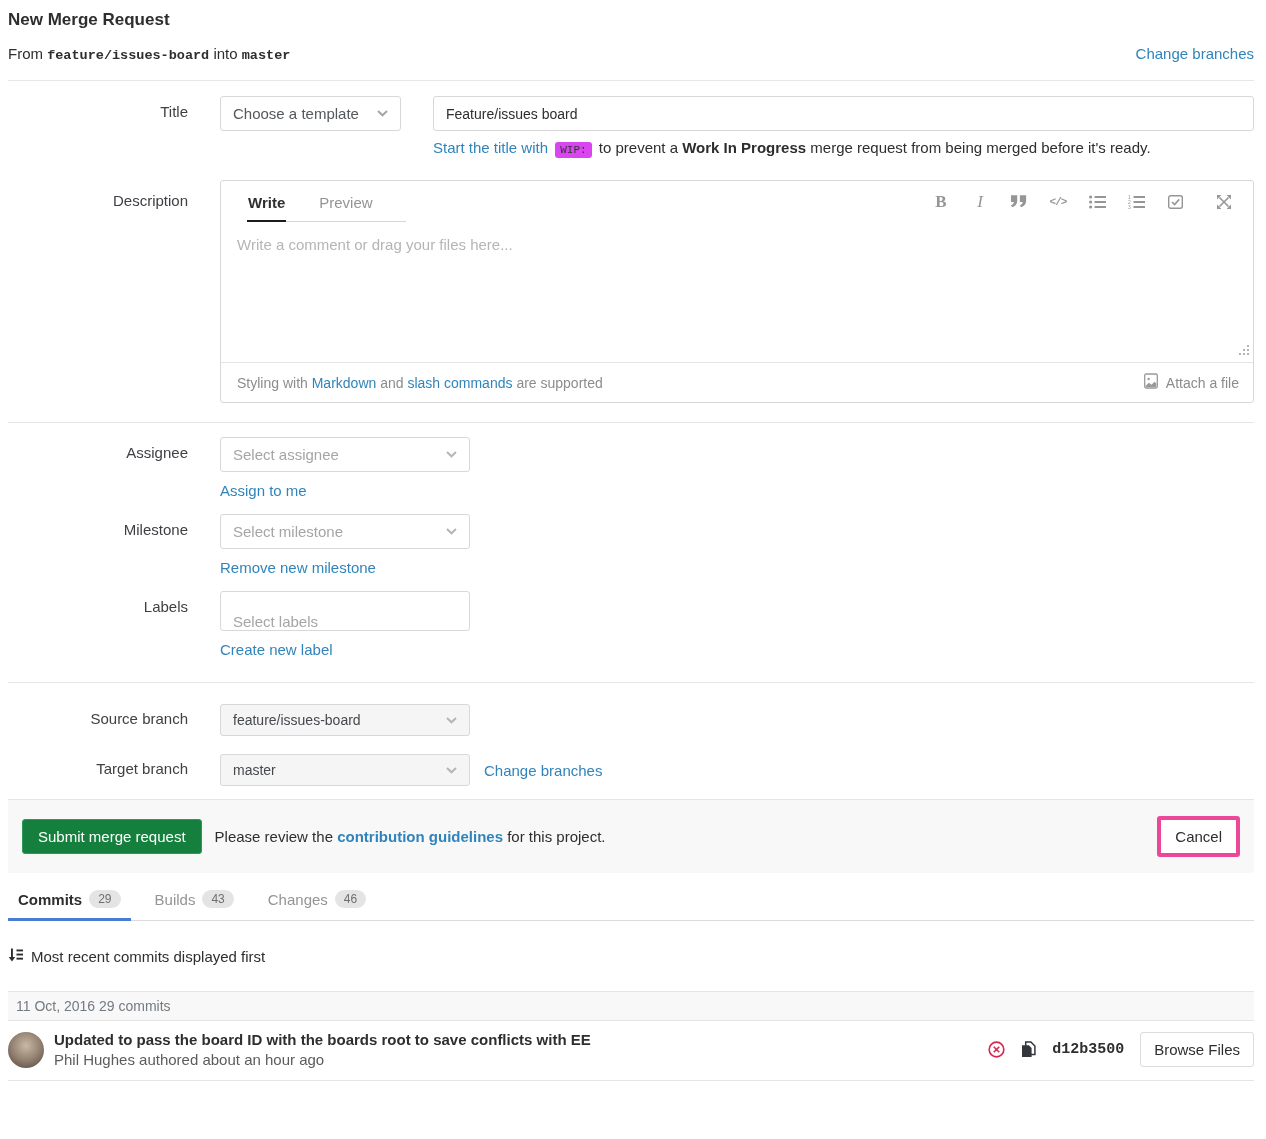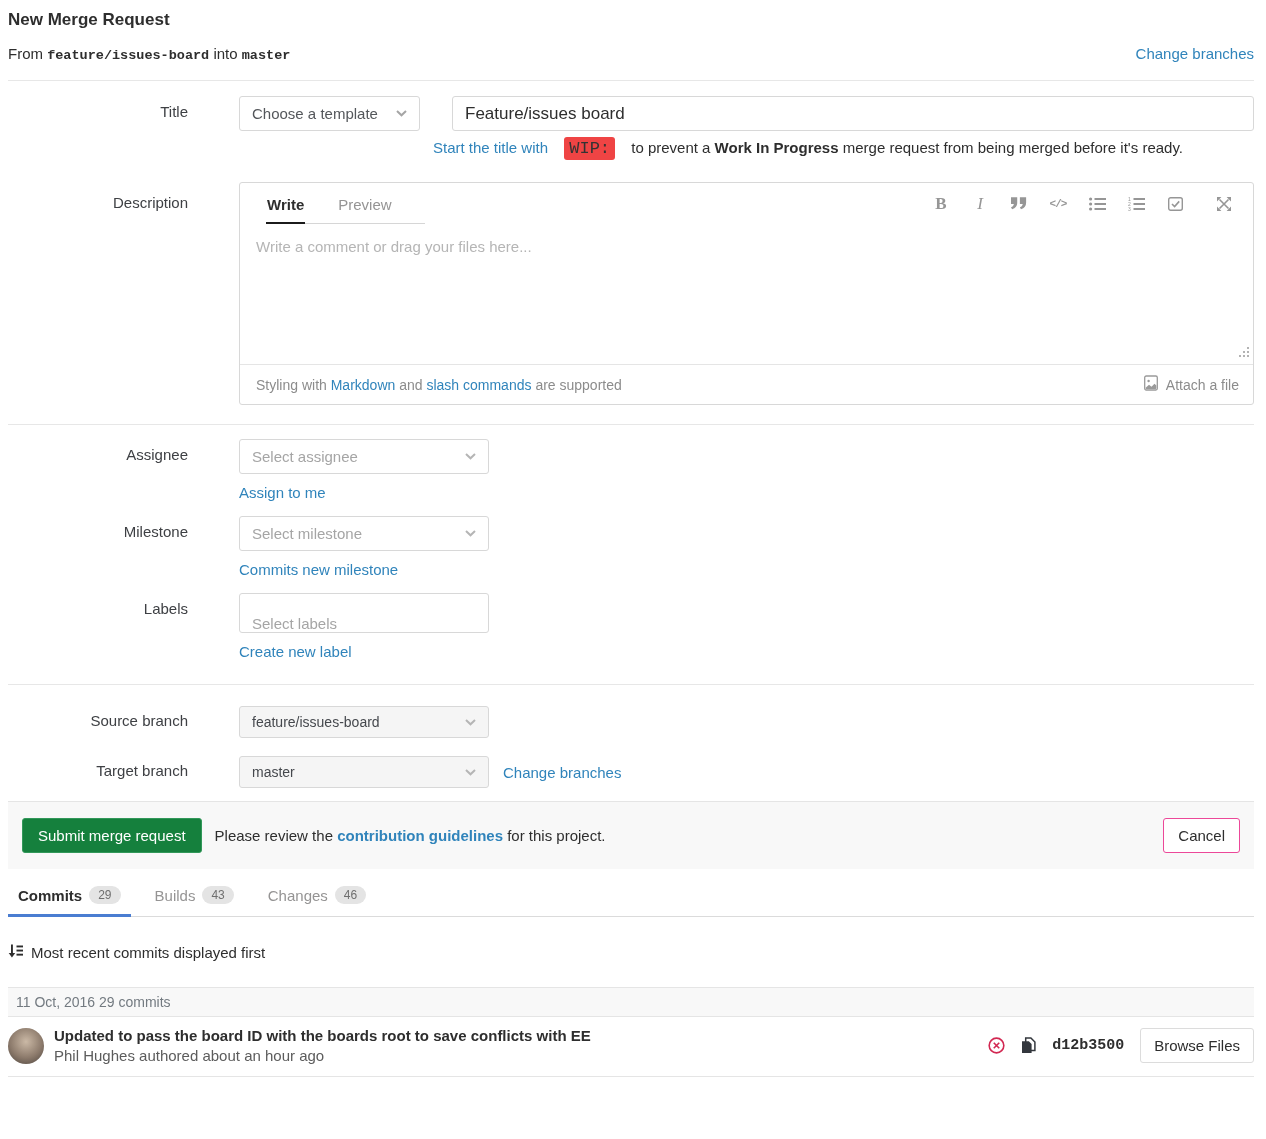--- a/index.html
+++ b/index.html
@@ -16,40 +16,40 @@
   .mr-header { padding-top: 10px; }
   h1.page-title { font-size: 17px; font-weight: 600; color: #2e2e2e; }
   .from-row { display:flex; justify-content:space-between; align-items:baseline; margin-top: 15px; }
   .from-row .branch { font-family:"Liberation Mono","DejaVu Sans Mono",monospace; font-weight:700; font-size:13.5px; }
   hr.sep { border:0; border-top:1px solid #e7e7e7; margin: 17px 0 0 0; }
 
   
   .form-row { display:flex; align-items:flex-start; }
   .form-label { width:180px; margin-right:32px; text-align:right; color:#3e4044; padding-top:7px; flex:none; }
   .form-label.top { padding-top:12px; }
-  .controls { flex:1; min-width:0;margin-left:19px; }
+  .controls { flex:1; min-width:0; }
 
   .row-title { margin-top: 15px; }
   .dd {
     height:35px; border:1px solid #d8d8d8; border-radius:3px; background:#fff;
     display:flex; align-items:center; justify-content:space-between;
     padding:0 12px; cursor:pointer; color:#54575b;
   }
   .dd .caret { flex:none; margin-left:8px; display:flex; }
   .dd.placeholder { color:#a5a5a5; }
   .dd.disabled { background:#f5f5f5; color:#45484d; font-size:14px; }
   .dd-template { width:181px; flex:none; }
   .title-input {
     flex:1; margin-left:32px; height:35px; border:1px solid #d8d8d8; border-radius:3px;
-    padding:0 12px; font-family:"Liberation Sans",sans-serif; font-size:17px; color:#2e2e2e; outline:none;
+    padding:0 12px; font-family:"Liberation Sans",sans-serif; font-size:14px; color:#2e2e2e; outline:none;
   }
   .title-hint { margin:8px 0 0 425px; color:#2e2e2e; }
   .title-hint code {
-    font-family:"Liberation Mono","DejaVu Sans Mono",monospace; font-size:17px;
-    background:#ef4444; color:#333; padding:2px 5px; border-radius:3px; margin:0 12px;
+    font-family:"Liberation Mono","DejaVu Sans Mono",monospace; font-size:11px;
+    background:#d946ef; color:#333; padding:2px 5px; border-radius:3px; margin:0 3px;
   }
 
   
   .row-desc { margin-top: 24px; }
   .md-area { border:1px solid #d8d8d8; border-radius:3px; background:#fff; }
   .md-header { display:flex; align-items:center; justify-content:space-between; padding:0 14px 0 26px; }
   .md-tabs { display:flex; border-bottom:1px solid #d6d6d6; }
   .md-tab { padding:13px 1px 10px; margin-right:32px; color:#959494; cursor:pointer; position:relative; }
   .md-tab.active { color:#2e2e2e; font-weight:600; }
   .md-tab.active::after { content:""; position:absolute; left:0; right:0; bottom:-1px; height:2px; background:#1b1b1b; }
@@ -89,21 +89,21 @@
     margin-top:13px; background:#f8f8f8; border-top:1px solid #e5e5e5;
     padding:16px 14px; display:flex; align-items:center;
   }
   .btn-submit {
     background:#15803d; color:#fff; border:1px solid #32985a; border-radius:3px;
     padding:8px 15px; font-size:15px; font-family:"Liberation Sans",sans-serif; cursor:pointer;
   }
   .band-note { margin-left:13px; }
   .band-note .link { font-weight:700; }
   .btn-cancel {
-    margin-left:auto; background:#fff; border:1px solid #ec4899; border-radius:3px;
+    margin-left:auto; background:#fff; border:4px solid #ec4899; border-radius:3px;
     padding:8px 14px; font-size:15px; color:#2e2e2e; font-family:"Liberation Sans",sans-serif; cursor:pointer;
   }
 
   
   .mr-tabs { display:flex; border-bottom:1px solid #dbdbdb; margin-top:6px; padding-left:0; }
   .mr-tab { display:flex; align-items:center; gap:7px; padding:11px 10px 12px; margin-right:14px; color:#959494; cursor:pointer; position:relative; }
   .mr-tab.active { color:#2e2e2e; font-weight:600; }
   .mr-tab.active::after { content:""; position:absolute; left:0; right:0; bottom:-1px; height:3px; background:#4a7dd1; }
   .badge { background:#e4e4e4; color:#6f6f6f; font-size:12px; font-weight:400; padding:2px 9px; border-radius:9px; line-height:1.2; }
 
@@ -280,21 +280,21 @@
     <div class="form-label">Milestone</div>
     <div class="controls">
       <div class="dd dd-small placeholder">
         <span>Select milestone</span>
         <span class="caret">
           <svg width="11" height="7" viewBox="0 0 11 7">
               <path d="M1 1l4.5 4.3L10 1" fill="none" stroke="#b5b5b5" stroke-width="2"></path>
             </svg>
         </span>
       </div>
-      <a class="link action-link">Commits new milestone</a>
+      <a class="link action-link">Remove new milestone</a>
     </div>
   </div>
 
   <div class="form-row">
     <div class="form-label">Labels</div>
     <div class="controls">
       <div class="labels-box">
         <span>Select labels</span>
       </div>
       <a class="link action-link">Create new label</a>

